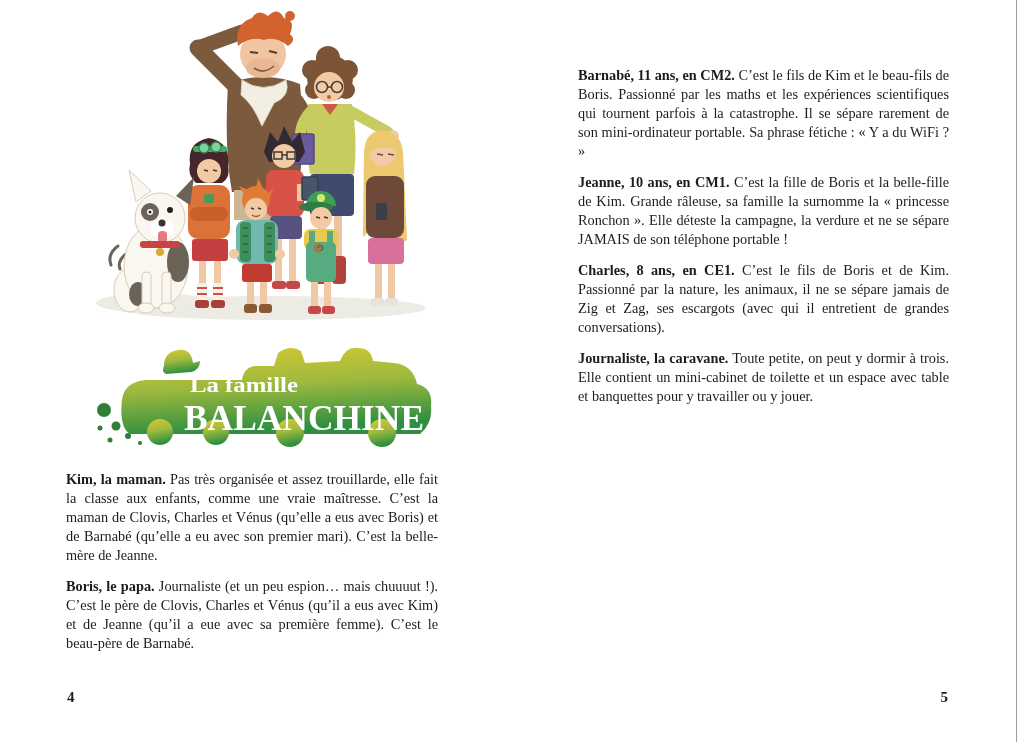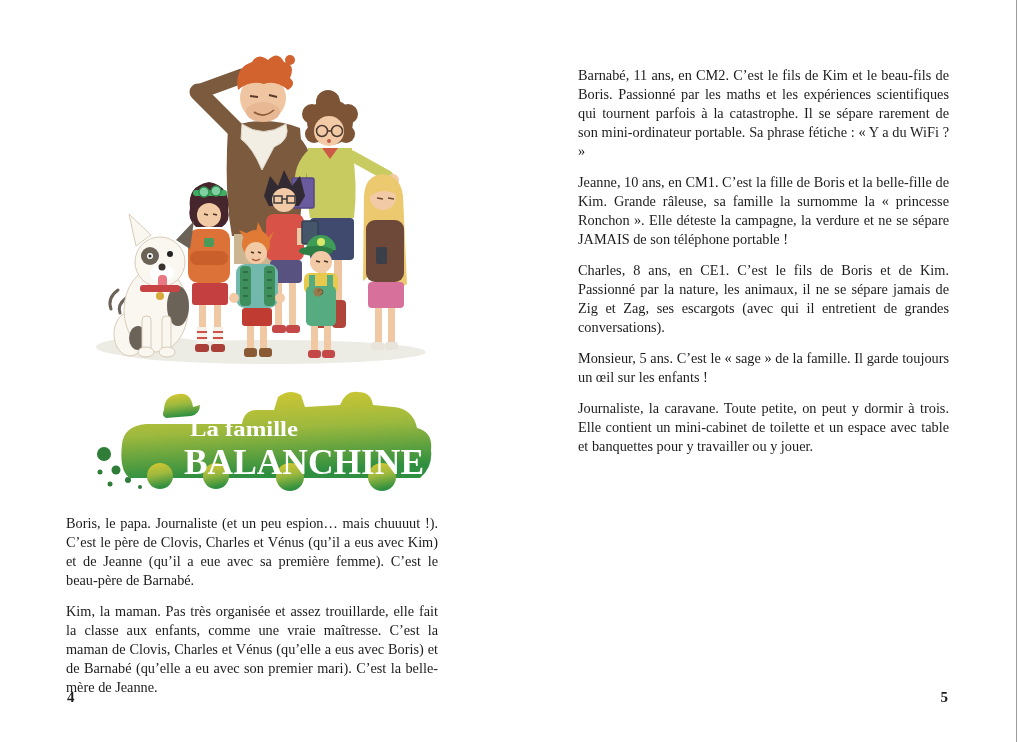--- a/index.html
+++ b/index.html
@@ -1,25 +1,25 @@
 <!DOCTYPE html>
 <html><head>
 <meta charset="utf-8">
 <style>
   html,body{margin:0;padding:0;background:#fff;}
   .spread{position:relative;width:1019px;height:742px;background:#ffffff;overflow:hidden;
           font-family:"Liberation Serif",serif;color:#1c1c1c;}
   .page-edge{position:absolute;top:0;right:2px;width:1px;height:742px;background:#9c9c9c;}
   .col{position:absolute;}
-  .col-left{left:66px;top:0;width:372px;margin-top:44px;}
+  .col-left{left:66px;top:0;width:372px;}
   .col-right{left:578px;top:66px;width:371px;}
   .illus{display:block;}
   .logo-wrap{margin:4px 0 0 28px;}
   .para{font-size:14.3px;line-height:19px;text-align:justify;margin:0 0 12px 0;}
-  .para b{font-weight:normal;}
+  .para b{font-weight:bold;}
   .paras-left{margin-top:16px;}
   .folio{position:absolute;font-weight:bold;font-size:15px;}
   .folio-left{left:67px;top:689px;}
   .folio-right{left:920px;top:689px;width:28px;text-align:right;}
 </style>
 </head>
 <body>
 
 <div class="spread">
   <div class="page-edge"></div>
@@ -211,28 +211,27 @@
             <circle cx="16" cy="104" r="2.5"></circle>
           <circle cx="46" cy="107" r="2"></circle>
             <circle cx="6" cy="92" r="2.5"></circle>
         </g>
         <text x="96" y="56" font-family="Liberation Serif, serif" font-weight="bold" font-size="20" fill="#ffffff" textLength="108" lengthAdjust="spacingAndGlyphs">La famille</text>
         <text x="90" y="94" font-family="Liberation Serif, serif" font-weight="bold" font-size="36" fill="#ffffff" textLength="240" lengthAdjust="spacingAndGlyphs">BALANCHINE</text>
       </svg>
     </div>
 
     <div class="paras-left">
+      <p class="para"><b>Kim, la maman.</b><span> Pas très organisée et assez trouillarde, elle fait la classe aux enfants, comme une vraie maîtresse. C’est la maman de Clovis, Charles et Vénus (qu’elle a eus avec Boris) et de Barnabé (qu’elle a eu avec son premier mari). C’est la belle-mère de Jeanne.</span></p>
       <p class="para"><b>Boris, le papa.</b><span> Journaliste (et un peu espion… mais chuuuut !). C’est le père de Clovis, Charles et Vénus (qu’il a eus avec Kim) et de Jeanne (qu’il a eue avec sa première femme). C’est le beau-père de Barnabé.</span></p>
-      <p class="para"><b>Kim, la maman.</b><span> Pas très organisée et assez trouillarde, elle fait la classe aux enfants, comme une vraie maîtresse. C’est la maman de Clovis, Charles et Vénus (qu’elle a eus avec Boris) et de Barnabé (qu’elle a eu avec son premier mari). C’est la belle-mère de Jeanne.</span></p>
     </div>
   </div>
 
   <div class="col col-right">
     <p class="para"><b>Barnabé, 11 ans, en CM2.</b><span> C’est le fils de Kim et le beau-fils de Boris. Passionné par les maths et les expériences scientifiques qui tournent parfois à la catastrophe. Il se sépare rarement de son mini-ordinateur portable. Sa phrase fétiche : « Y a du WiFi ? »</span></p>
     <p class="para"><b>Jeanne, 10 ans, en CM1.</b><span> C’est la fille de Boris et la belle-fille de Kim. Grande râleuse, sa famille la surnomme la « princesse Ronchon ». Elle déteste la campagne, la verdure et ne se sépare JAMAIS de son téléphone portable !</span></p>
     <p class="para"><b>Charles, 8 ans, en CE1.</b><span> C’est le fils de Boris et de Kim. Passionné par la nature, les animaux, il ne se sépare jamais de Zig et Zag, ses escargots (avec qui il entretient de grandes conversations).</span></p>
-    <p class="para"><b>Monsieur, 5 ans.</b><span> C’est le « sage » de la famille. Il garde toujours un œil sur les enfants !</span></p>
     <p class="para"><b>Journaliste, la caravane.</b><span> Toute petite, on peut y dormir à trois. Elle contient un mini-cabinet de toilette et un espace avec table et banquettes pour y travailler ou y jouer.</span></p>
   </div>
 
   <div class="folio folio-left">4</div>
   <div class="folio folio-right">5</div>
 </div>
 
 </body></html>

